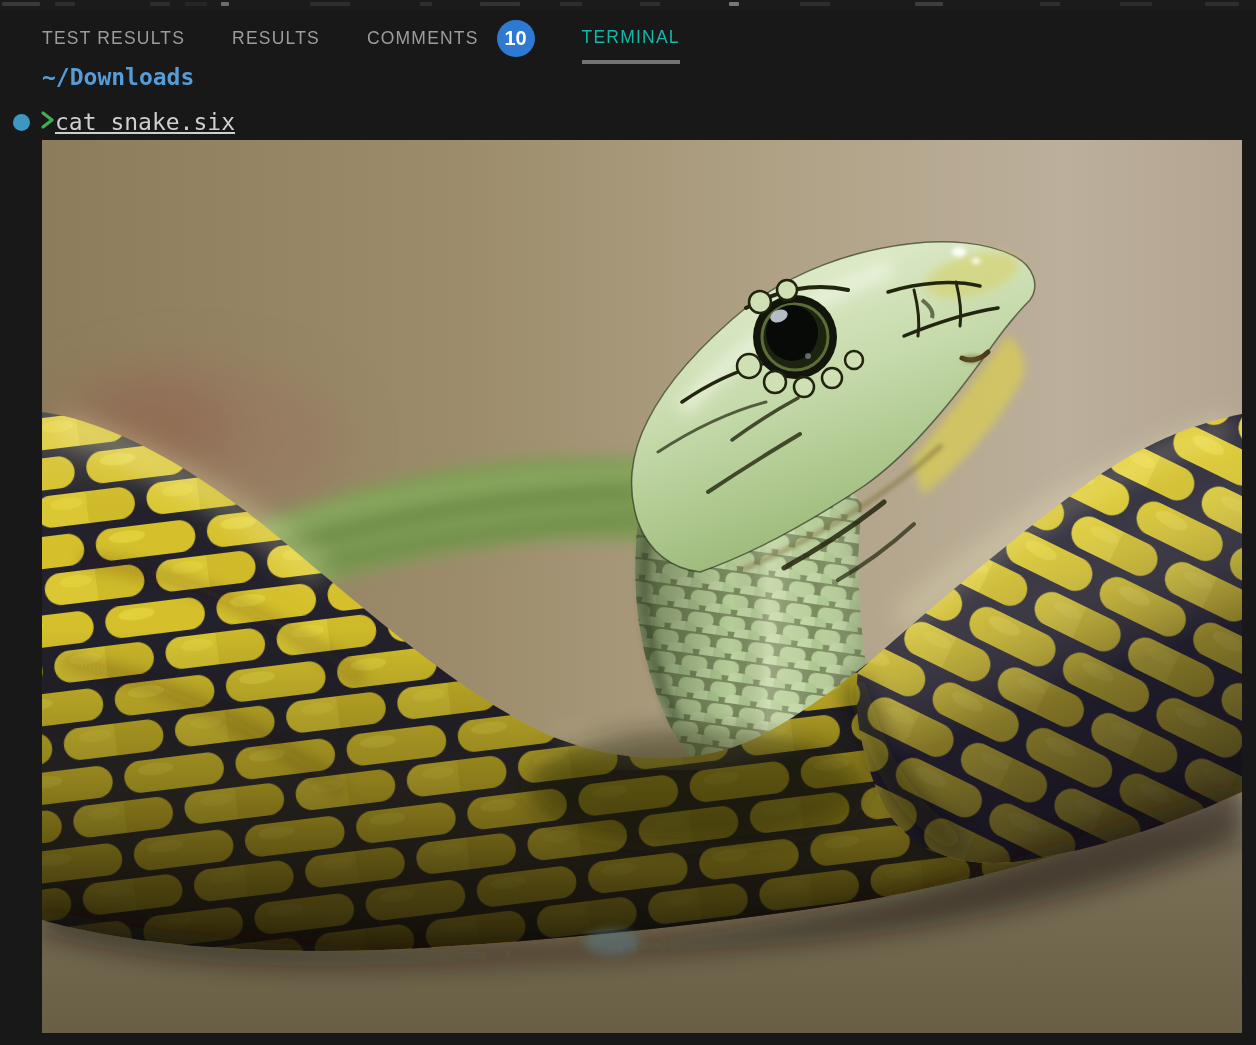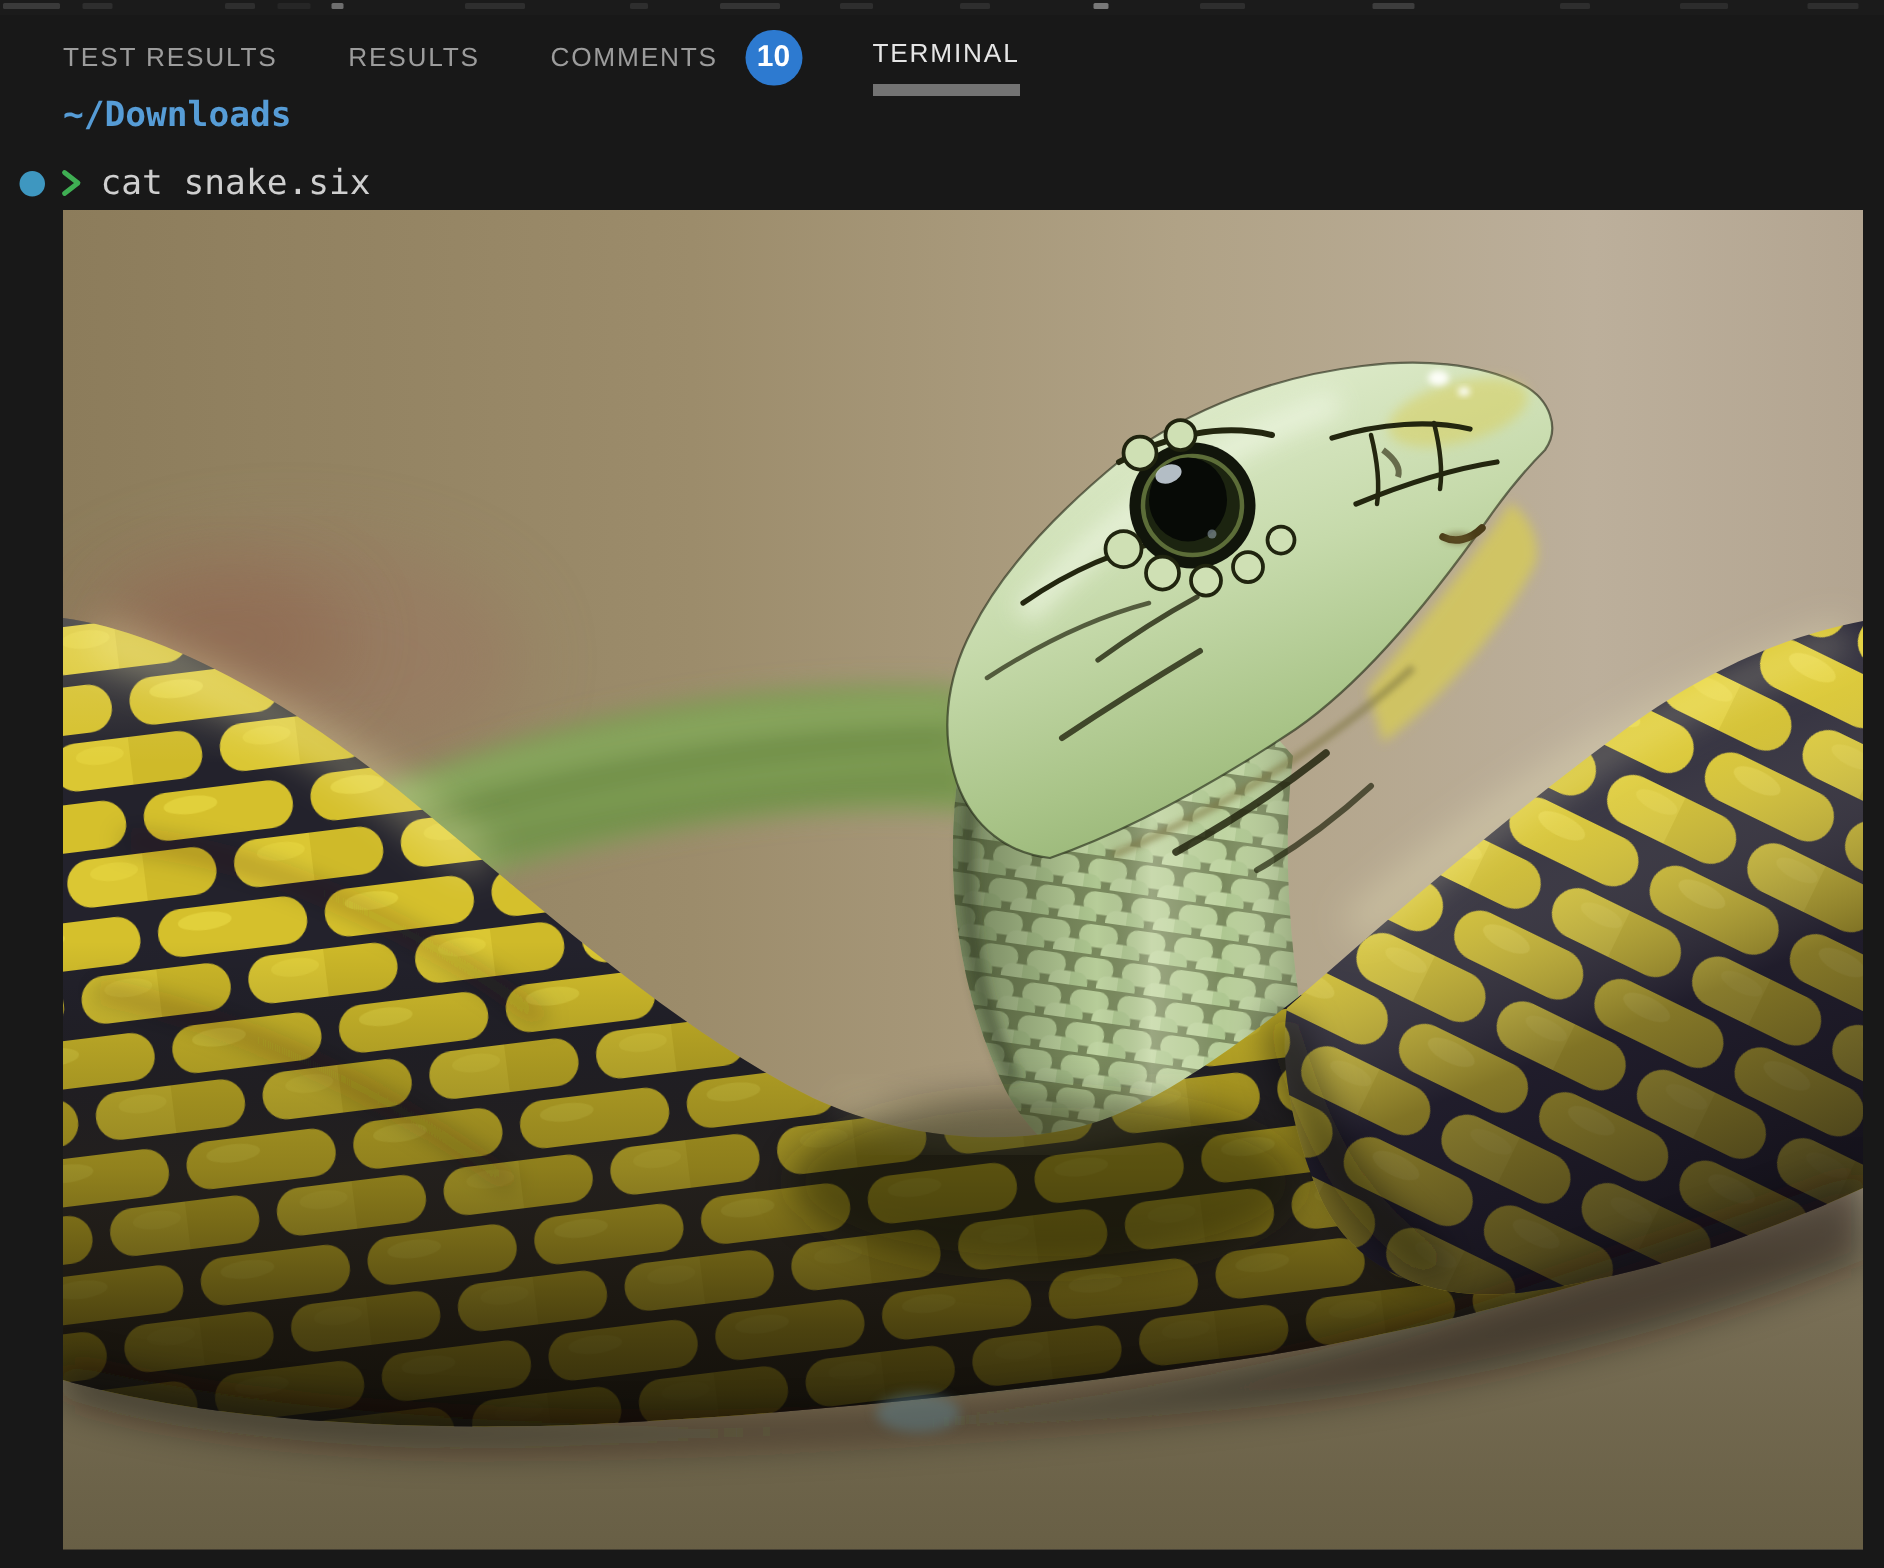--- a/index.html
+++ b/index.html
@@ -13,34 +13,34 @@
   
   .tabbar{
     position:absolute;top:10px;left:0;width:1124px;height:56px;
     display:flex;align-items:center;padding-left:42px;gap:47px;box-sizing:border-box;
     background:#181818;
   }
   .tab{
     display:flex;align-items:center;height:52px;box-sizing:border-box;
     font-size:17.5px;letter-spacing:1.2px;color:#9c9c9c;cursor:pointer;white-space:nowrap;
   }
-  .tab.active{color:#e5e5e5;border-bottom:8px solid #737373;padding-top:3px;}
+  .tab.active{color:#14b8a6;border-bottom:4px solid #737373;padding-top:3px;}
   .badge{
     margin-left:18px;min-width:38px;height:37px;border-radius:19px;
     background:#2d7ad0;color:#ffffff;font-size:20px;font-weight:700;letter-spacing:0;
     display:flex;align-items:center;justify-content:center;padding:0 4px;box-sizing:border-box;
   }
   
   .term-line-path{
     position:absolute;left:42px;top:64px;
     font:700 23px "DejaVu Sans Mono",monospace;color:#569cd6;
   }
   .term-line-cmd{
-    position:absolute;left:40px;top:109px;display:flex;align-items:center;gap:12px;
-    font:23px "DejaVu Sans Mono",monospace;color:#cfcfcf;
+    position:absolute;left:40px;top:109px;display:flex;align-items:flex-start;
+    font:23px "DejaVu Sans Mono",monospace;color:#cfcfcf;text-decoration:underline;
   }
   .cmd-dot{
     position:absolute;left:13px;top:114px;width:17px;height:17px;border-radius:50%;
     background:#3e97c0;cursor:pointer;
   }
   .photo{
     position:absolute;left:42px;top:140px;width:1200px;height:893px;
   }
 </style>
 </head>

